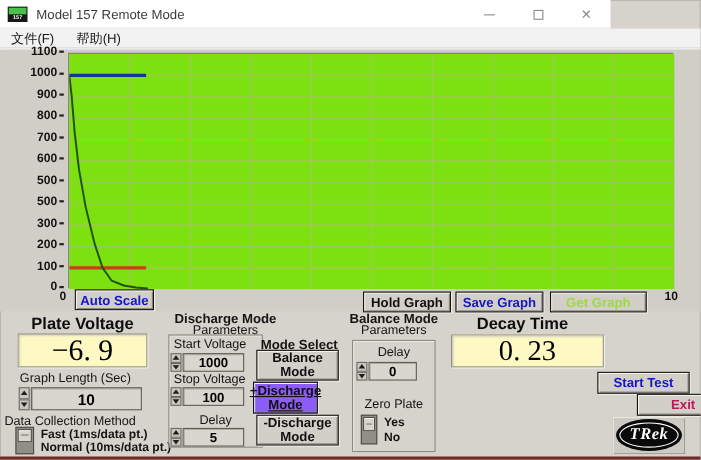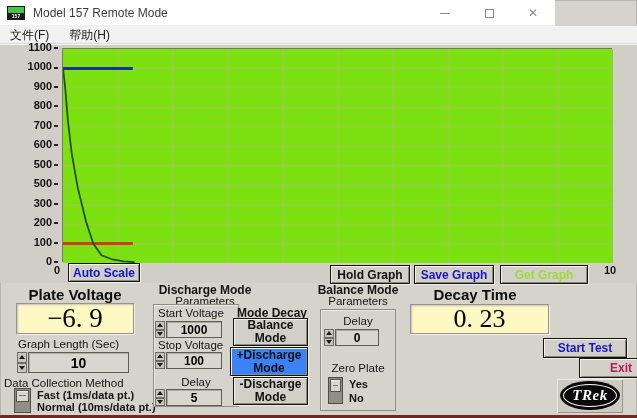--- a/index.html
+++ b/index.html
@@ -196,23 +196,23 @@
 </div>
 <div class="spinval" style="left:166px; top:352px; width:56px; height:17px;">100</div>
 
 <div class="lbl" style="left:153px; top:376px; width:86px; text-align:center;">Delay</div>
 <div class="spin" style="left:155px; top:389px; height:17px;">
   <div class="up"></div>
   <div class="dn"></div>
 </div>
 <div class="spinval" style="left:166px; top:389px; width:56px; height:17px;">5</div>
 
-<div class="lbl" style="left:237px; top:306px; font-weight:bold; font-size:12px;">Mode Decay</div>
+<div class="lbl" style="left:237px; top:306px; font-weight:bold; font-size:12px;">Mode Select</div>
 <div class="btn3d mode-btn" style="left:233px; top:318px; width:75px; height:28px;">Balance Mode</div>
-<div class="btn3d mode-btn" style="left: 230px; top: 347px; width: 78px; height: 29px; background: #3b82f6;">+Discharge Mode</div>
+<div class="btn3d mode-btn" style="left: 230px; top: 347px; width: 59px; height: 29px; background: #8b5cf6; text-decoration: underline;">+Discharge Mode</div>
 <div class="btn3d mode-btn" style="left:233px; top:377px; width:75px; height:28px;">-Discharge Mode</div>
 
 <div class="lbl" style="left:312px; top:283px; width:92px; text-align:center; font-weight:bold; font-size:12px;">Balance Mode</div>
 <div class="lbl" style="left:312px; top:295px; width:92px; text-align:center; font-size:11.5px;">Parameters</div>
 <div class="grpbox" style="left:320px; top:309px; width:76px; height:102px;"></div>
 
 <div class="lbl" style="left:320px; top:315px; width:76px; text-align:center;">Delay</div>
 <div class="spin" style="left:324px; top:329px; height:17px;">
   <div class="up"></div>
   <div class="dn"></div>

